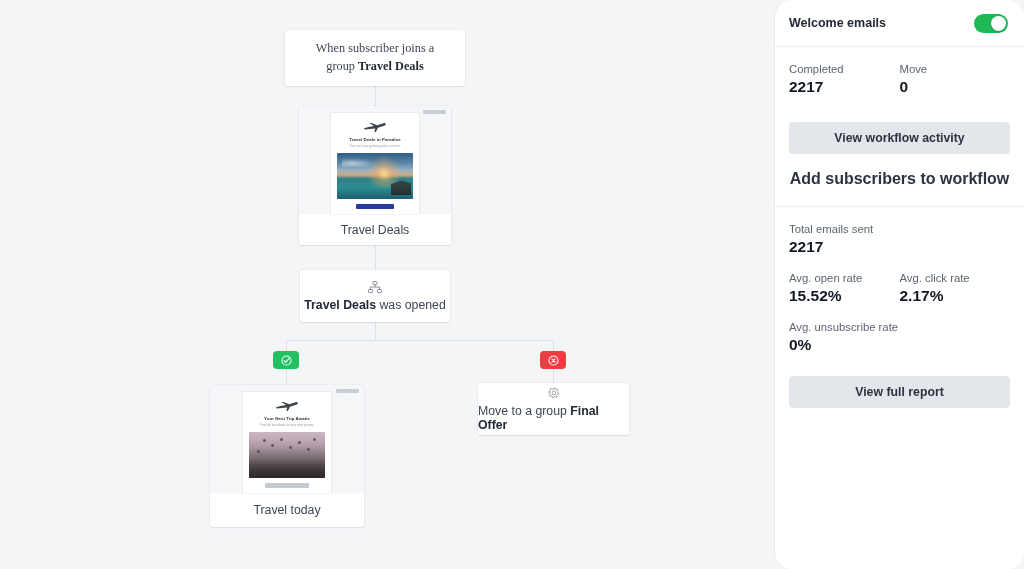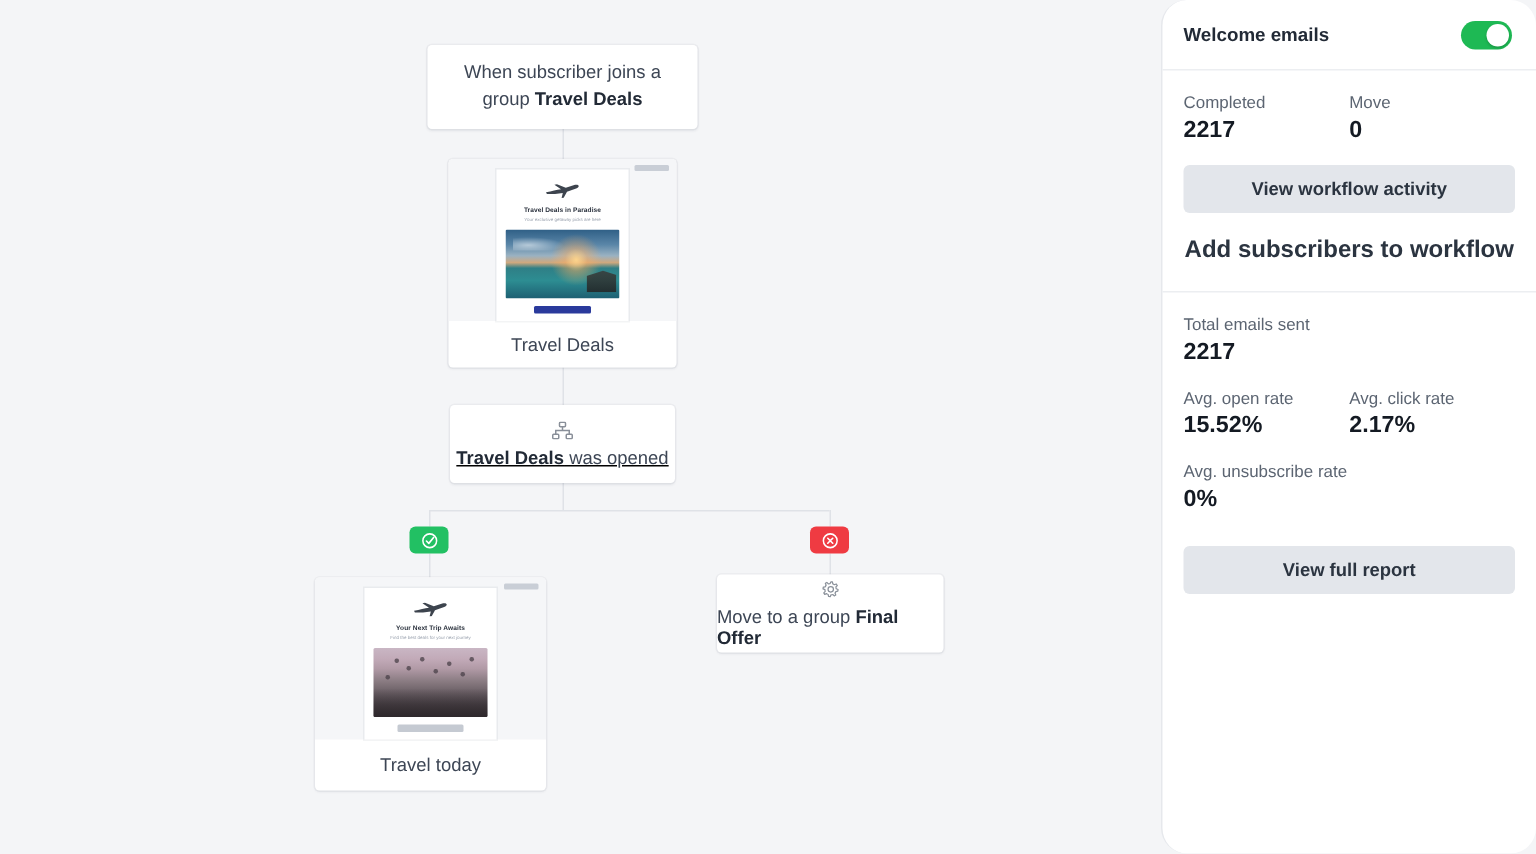--- a/index.html
+++ b/index.html
@@ -48,31 +48,31 @@
     background: #ffffff;
     border-radius: 3px;
     box-shadow: 0 1px 2px rgba(20,30,50,.07), 0 0 0 1px rgba(20,30,50,.035);
   }
 
   .trigger-node {
     left: 285px; top: 30px; width: 180px; height: 56px;
     display: flex; align-items: center; justify-content: center;
     text-align: center;
     padding: 0 20px;
+    font-family: Liberation Serif, serif;
   }
   .trigger-node .txt {
     font-size: 12.3px; color: #3d4655; line-height: 1.45;
   }
   .trigger-node .txt b { font-weight: 700; color: #222a36; }
 
   .cond-node {
     left: 300px; top: 270px; width: 150px; height: 52px;
     display: flex; flex-direction: column; align-items: center; justify-content: center;
     gap: 5px;
-    text-decoration: underline;
   }
   .cond-node .label { font-size: 12.3px; color: #3d4655; }
   .cond-node .label b { font-weight: 700; color: #222a36; }
 
   .action-node {
     left: 478px; top: 383px; width: 151px; height: 52px;
     display: flex; flex-direction: column; align-items: center; justify-content: center;
     gap: 5px;
   }
   .action-node .label { font-size: 12.3px; color: #3d4655; }
@@ -218,21 +218,21 @@
   .stat { flex: 1; }
   .stat-lbl { font-size: 11.3px; color: #5c6572; margin-bottom: 3px; }
   .stat-val { font-size: 15.5px; font-weight: 700; color: #141a23; }
 
   .btn-grey {
     display: block; width: 100%;
     background: #e3e6eb; border: none; border-radius: 4px;
     padding: 9px 0;
     font-family: "Liberation Sans", sans-serif;
     font-size: 12.3px; font-weight: 700; color: #2b3440;
-    cursor: pointer; margin-top: 14px;
+    cursor: pointer; margin-top: 26px;
   }
   .link-center {
     display: block; width: 100%; text-align: center;
     background: none; border: none;
     font-family: "Liberation Sans", sans-serif;
     font-size: 16px; font-weight: 700; color: #2b3440;
     cursor: pointer; margin-top: 16px;
   }
 
   .m-block { margin-top: 0; }

